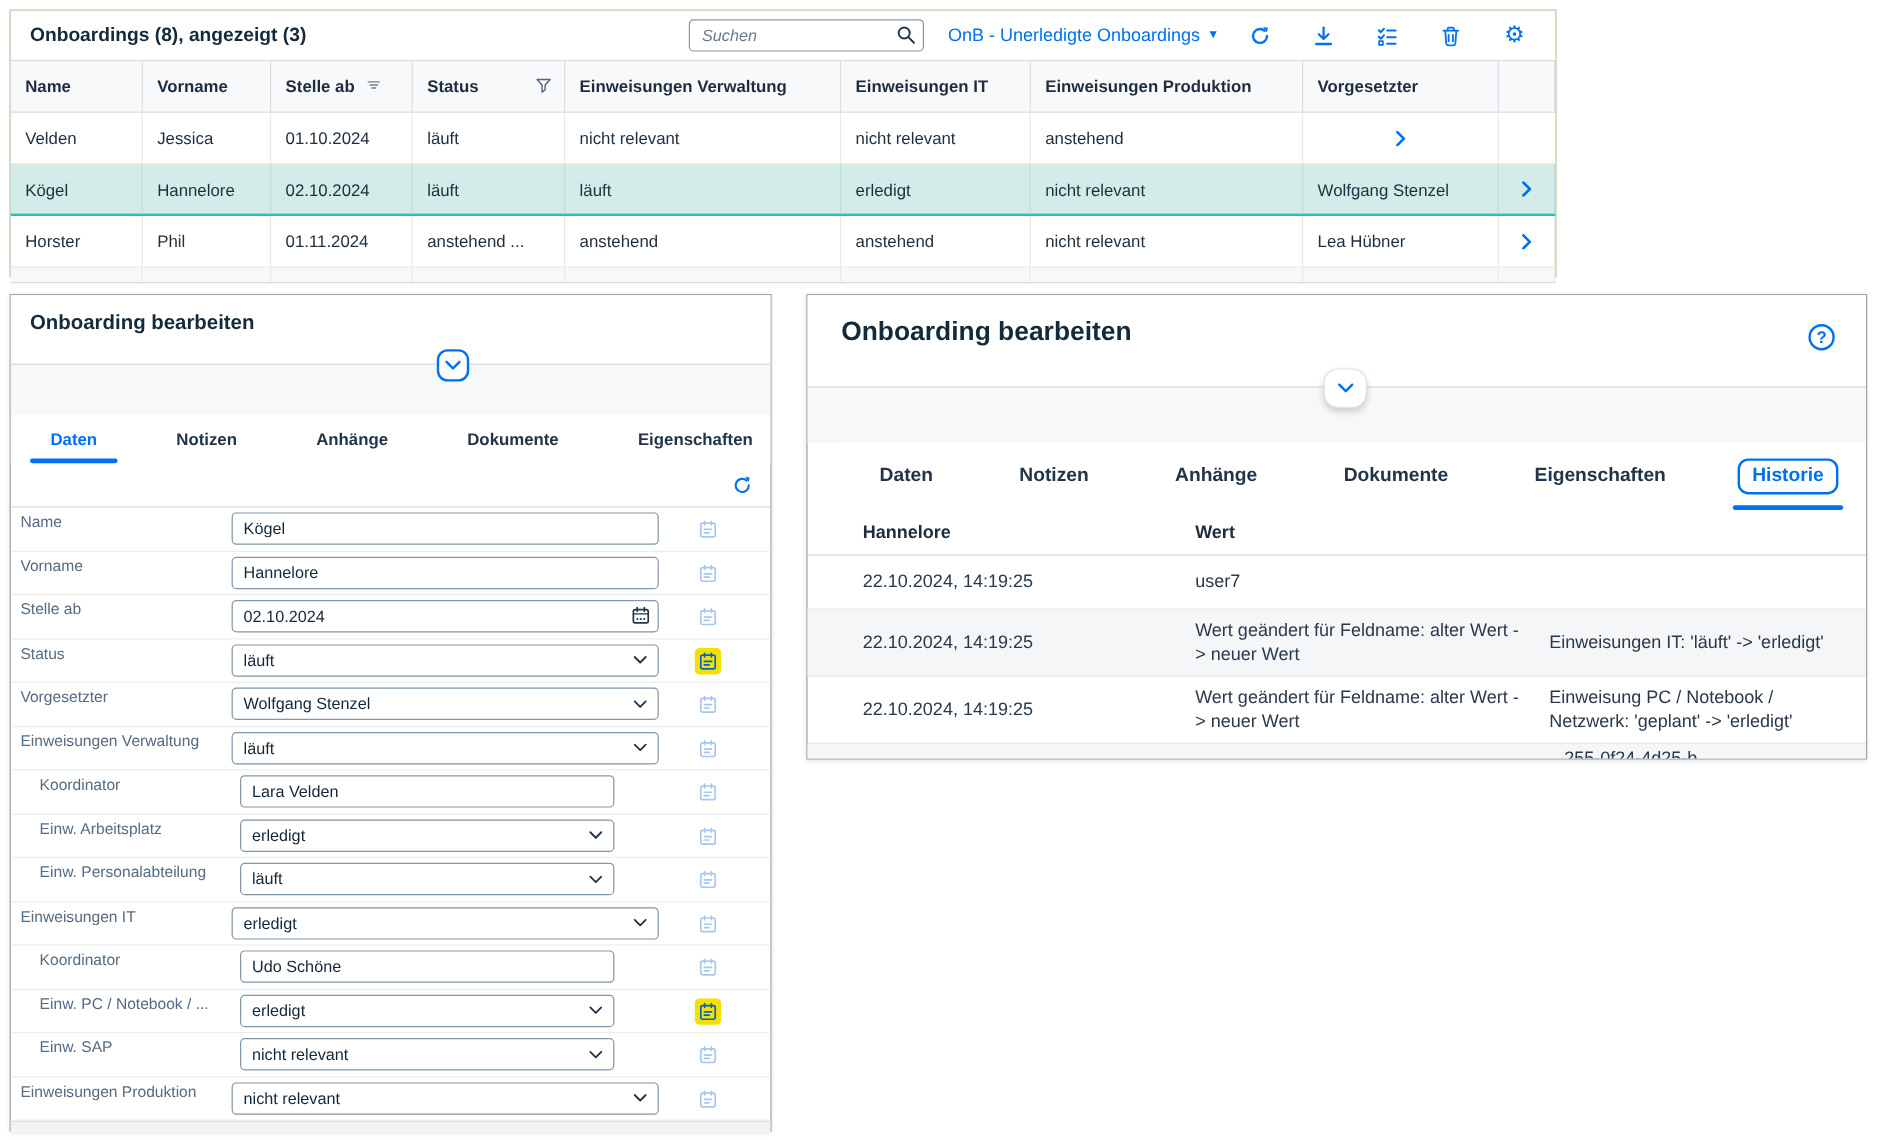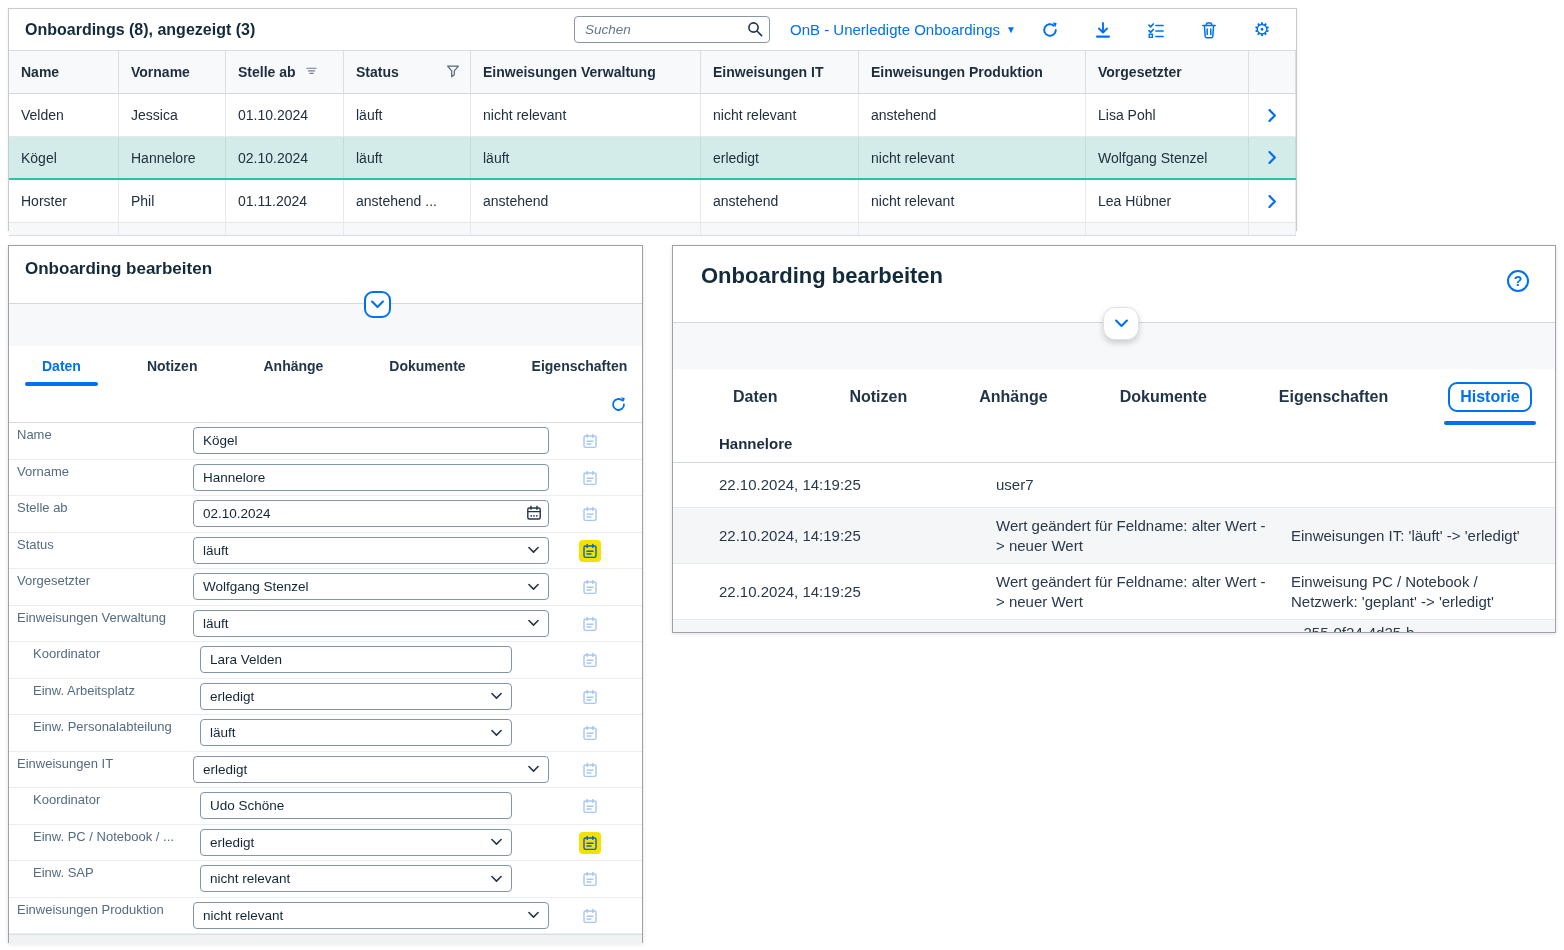--- a/index.html
+++ b/index.html
@@ -199,21 +199,20 @@
     </div>
 
     <div class="t-row t-body-row">
       <div class="t-cell">Velden</div>
       <div class="t-cell">Jessica</div>
       <div class="t-cell">01.10.2024</div>
       <div class="t-cell">läuft</div>
       <div class="t-cell">nicht relevant</div>
       <div class="t-cell">nicht relevant</div>
       <div class="t-cell">anstehend</div>
-      <div class="t-cell">Lisa Pohl</div>
       <div class="t-cell nav-cell">
         <svg class="chev-right" viewBox="0 0 8 12">
             <path d="M1.2 1l5 5-5 5" fill="none" stroke="#0070f2" stroke-width="2" stroke-linecap="round" stroke-linejoin="round"></path>
           </svg>
       </div>
     </div>
 
     <div class="t-row t-body-row selected">
       <div class="t-cell">Kögel</div>
       <div class="t-cell">Hannelore</div>
@@ -578,20 +577,21 @@
           <span class="outline">Eigenschaften</span>
         </div>
       <div class="tab active boxed">
           <span class="outline">Historie</span>
           <span class="bar"></span>
         </div>
     </div>
 
     <div class="h-grid h-head">
       <div class="h-cell">Hannelore</div>
+      <div class="h-cell">Wert</div>
     </div>
 
     <div class="h-grid h-row h-r1">
       <div class="h-cell">22.10.2024, 14:19:25</div>
       <div class="h-cell">user7</div>
     </div>
     <div class="h-grid h-row h-r2 shade">
       <div class="h-cell">22.10.2024, 14:19:25</div>
       <div class="h-cell">Wert geändert für Feldname: alter Wert -&gt; neuer Wert</div>
       <div class="h-cell">Einweisungen IT: 'läuft' -&gt; 'erledigt'</div>

